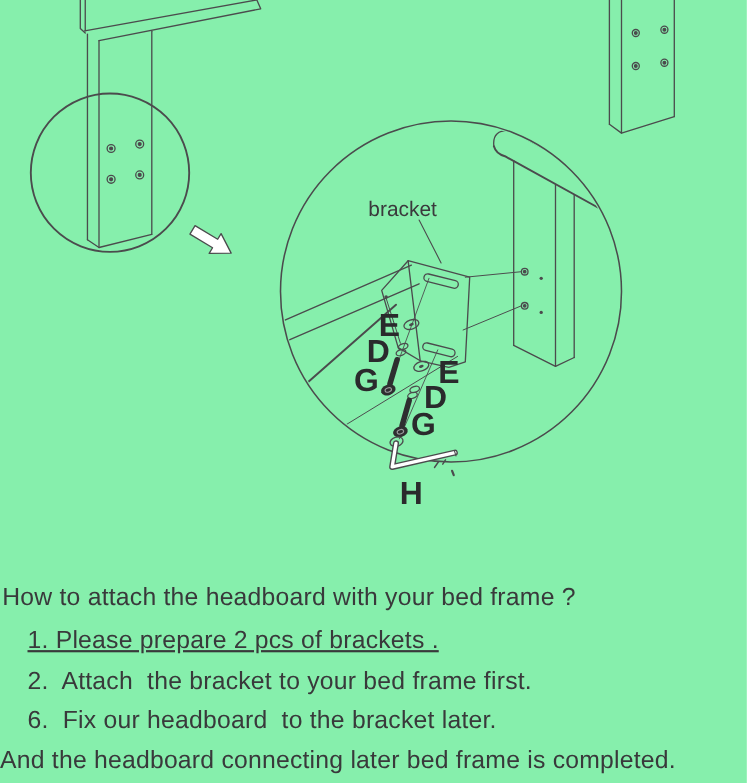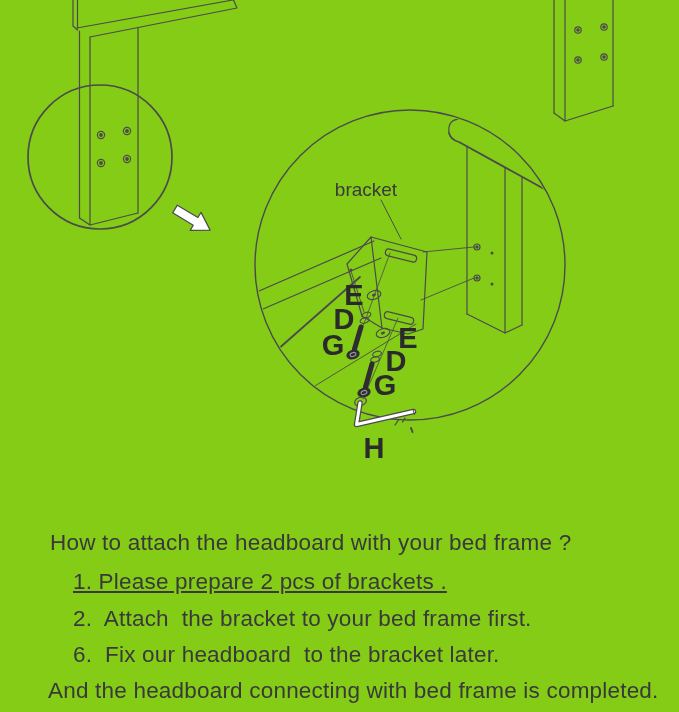--- a/index.html
+++ b/index.html
@@ -1,20 +1,20 @@
 <!DOCTYPE html>
 <html><head>
 <meta charset="utf-8">
 <style>
   html,body{margin:0;padding:0;background:#ffffff;}
-  .stage{position:relative;width:679px;height:712px;background:#84cc16;overflow:hidden;
+  .stage{position:relative;width:679px;height:712px;background:#86efac;overflow:hidden;
          font-family:"Liberation Sans","DejaVu Sans",sans-serif;}
   .diagram-svg{position:absolute;left:0;top:0;}
   .text-line{position:absolute;color:#39393b;font-size:22.5px;line-height:24px;
-             white-space:pre;letter-spacing:0.2px;margin-left:48px;}
+             white-space:pre;letter-spacing:0.2px;}
   .line-title{left:2px;top:531px;}
   .line-step1{left:25px;top:570px;text-decoration:underline;}
   .line-step2{left:25px;top:607px;}
   .line-step3{left:25px;top:643px;}
   .line-conclusion{left:0px;top:679px;}
   svg text{font-family:"Liberation Sans","DejaVu Sans",sans-serif;}
   .part-label{font-size:29px;font-weight:600;fill:#2a2a2c;}
   .small-label{font-size:19px;fill:#3a3a3c;}
 </style>
 </head>
@@ -168,16 +168,16 @@
       <text x="385" y="395" text-anchor="middle" class="part-label" stroke="none">G</text>
       <text x="374" y="458" text-anchor="middle" class="part-label" stroke="none">H</text>
     </g>
   </svg>
 
   <div>
     <div class="text-line line-title">How to attach the headboard with your bed frame ?</div>
     <div class="text-line line-step1">1. Please prepare 2 pcs of brackets .</div>
     <div class="text-line line-step2">2.  Attach  the bracket to your bed frame first.</div>
     <div class="text-line line-step3">6.  Fix our headboard  to the bracket later.</div>
-    <div class="text-line line-conclusion">And the headboard connecting with bed frame is completed.</div>
+    <div class="text-line line-conclusion">And the headboard connecting later bed frame is completed.</div>
   </div>
 
 </div>
 
 </body></html>

